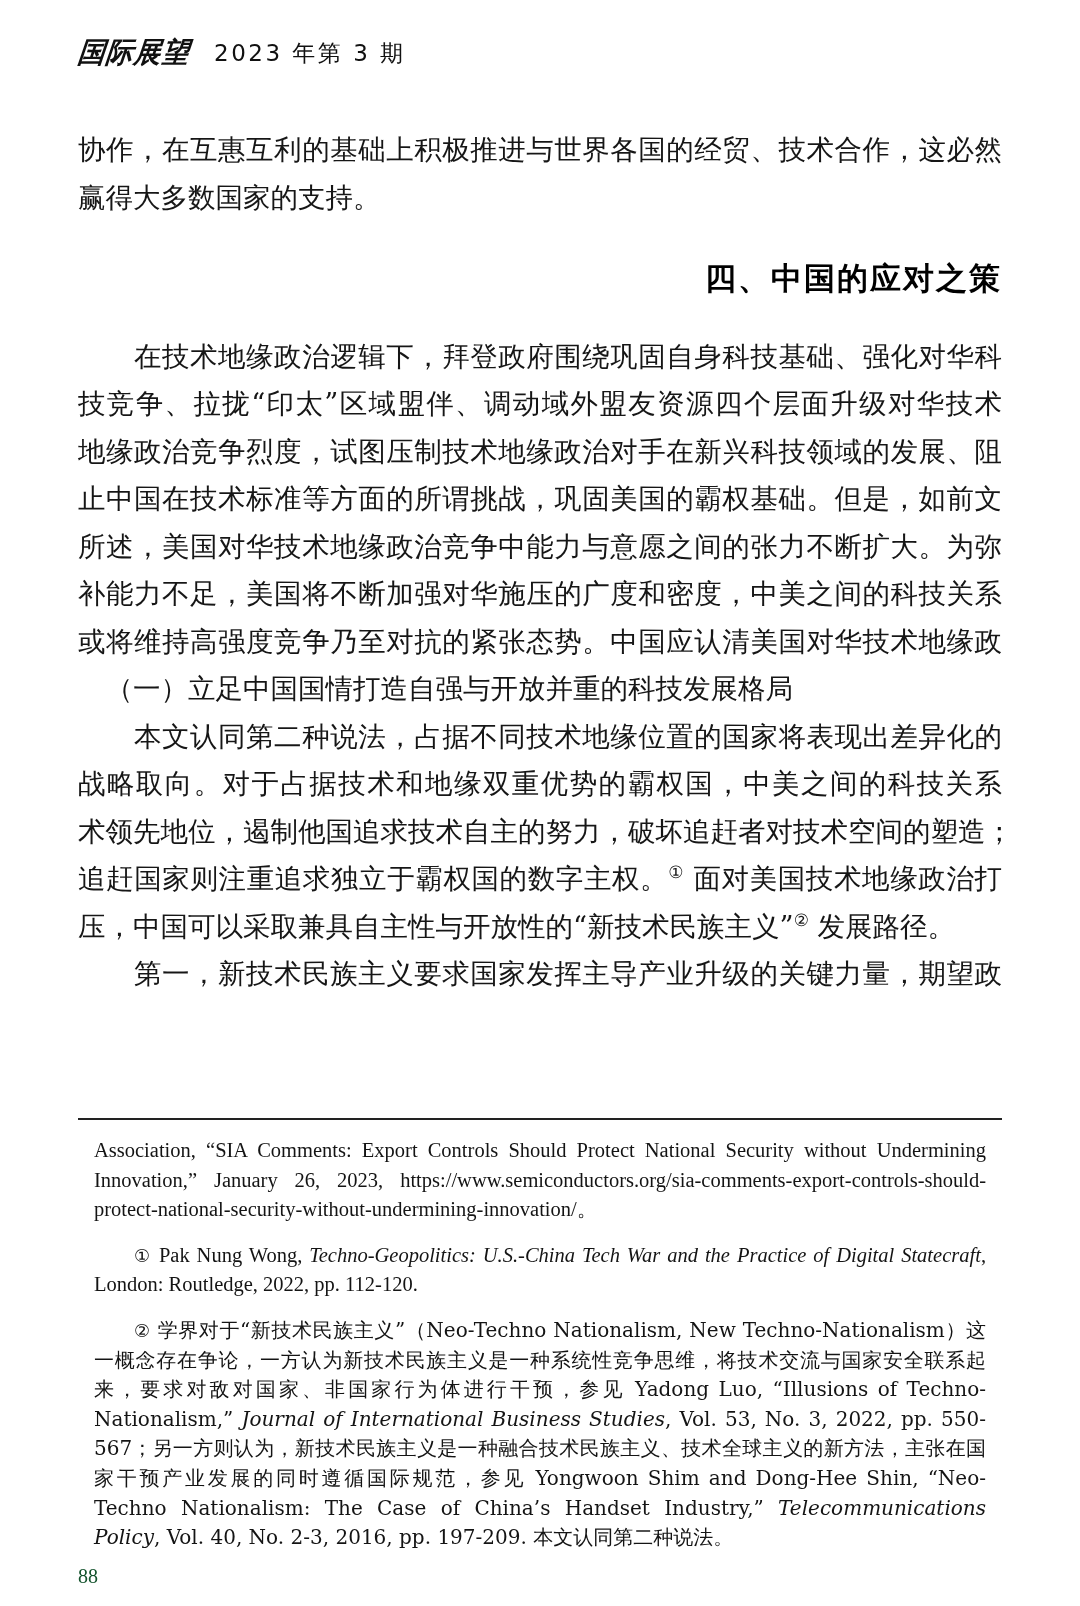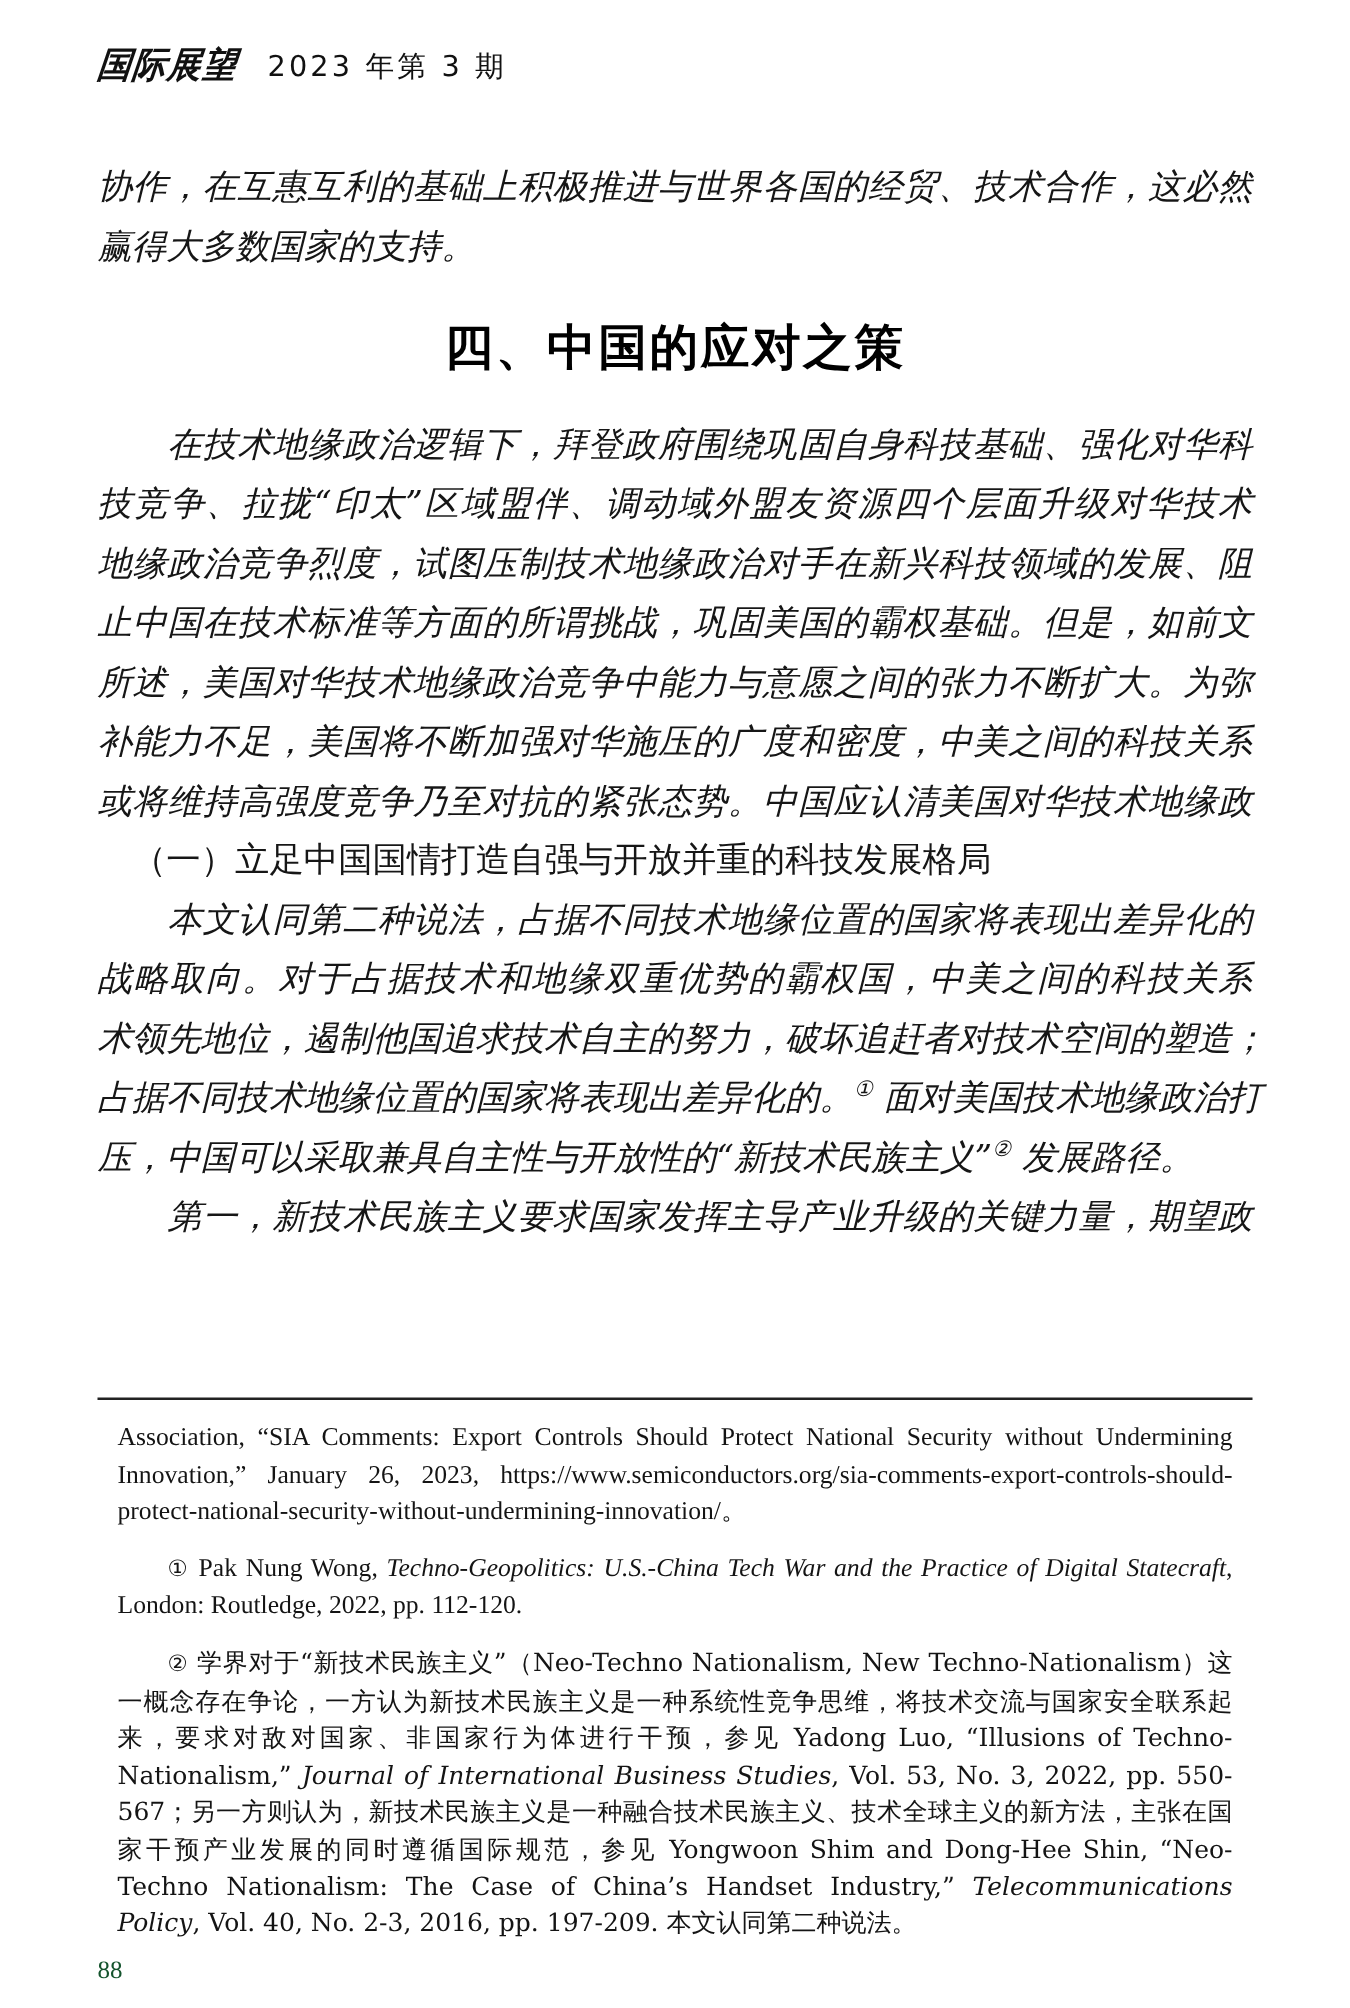--- a/index.html
+++ b/index.html
@@ -69,39 +69,38 @@
     font-family: "DejaVu Serif", serif;
     font-size: 27.5px;
     line-height: 47.5px;
     color: #161616;
     white-space: pre;
     letter-spacing: 0px;
   }
 
   .para {
     margin: 0 0 0 0;
-    font-style: italic;
   }
 
   .just {
     text-align: justify;
     text-align-last: justify;
   }
   .just-last-left {
     text-align: justify;
     text-align-last: left;
   }
 
   
   .section-heading {
     margin: 0;
-    text-align: center;
+    text-align: right;
     font-family: "DejaVu Sans", sans-serif;
     font-weight: bold;
-    font-size: 39px;
+    font-size: 31px;
     letter-spacing: 2px;
     color: #000;
     line-height: 47.5px;
     padding-top: 34px;
     padding-bottom: 30px;
   }
 
   .sup {
     font-size: 17px;
     vertical-align: super;
@@ -179,21 +178,21 @@
       <p class="body-line just">补能力不足，美国将不断加强对华施压的广度和密度，中美之间的科技关系</p>
       <p class="body-line just">或将维持高强度竞争乃至对抗的紧张态势。中国应认清美国对华技术地缘政</p>
     </div>
 
     <p class="body-line just-last-left">　（一）立足中国国情打造自强与开放并重的科技发展格局</p>
 
     <div class="para">
       <p class="body-line just">　　本文认同第二种说法，占据不同技术地缘位置的国家将表现出差异化的</p>
       <p class="body-line just">战略取向。对于占据技术和地缘双重优势的霸权国，中美之间的科技关系</p>
       <p class="body-line just">术领先地位，遏制他国追求技术自主的努力，破坏追赶者对技术空间的塑造；</p>
-      <p class="body-line just"><span>占据不同技术地缘位置的国家将表现出差异化的。</span><span class="sup">①</span><span> 面对美国技术地缘政治打</span></p>
+      <p class="body-line just"><span>追赶国家则注重追求独立于霸权国的数字主权。</span><span class="sup">①</span><span> 面对美国技术地缘政治打</span></p>
       <p class="body-line just-last-left"><span>压，中国可以采取兼具自主性与开放性的“新技术民族主义”</span><span class="sup">②</span><span> 发展路径。</span></p>
     </div>
 
     <div class="para">
       <p class="body-line just">　　第一，新技术民族主义要求国家发挥主导产业升级的关键力量，期望政</p>
     </div>
 
   </div>
 
   <div class="footnote-area">

